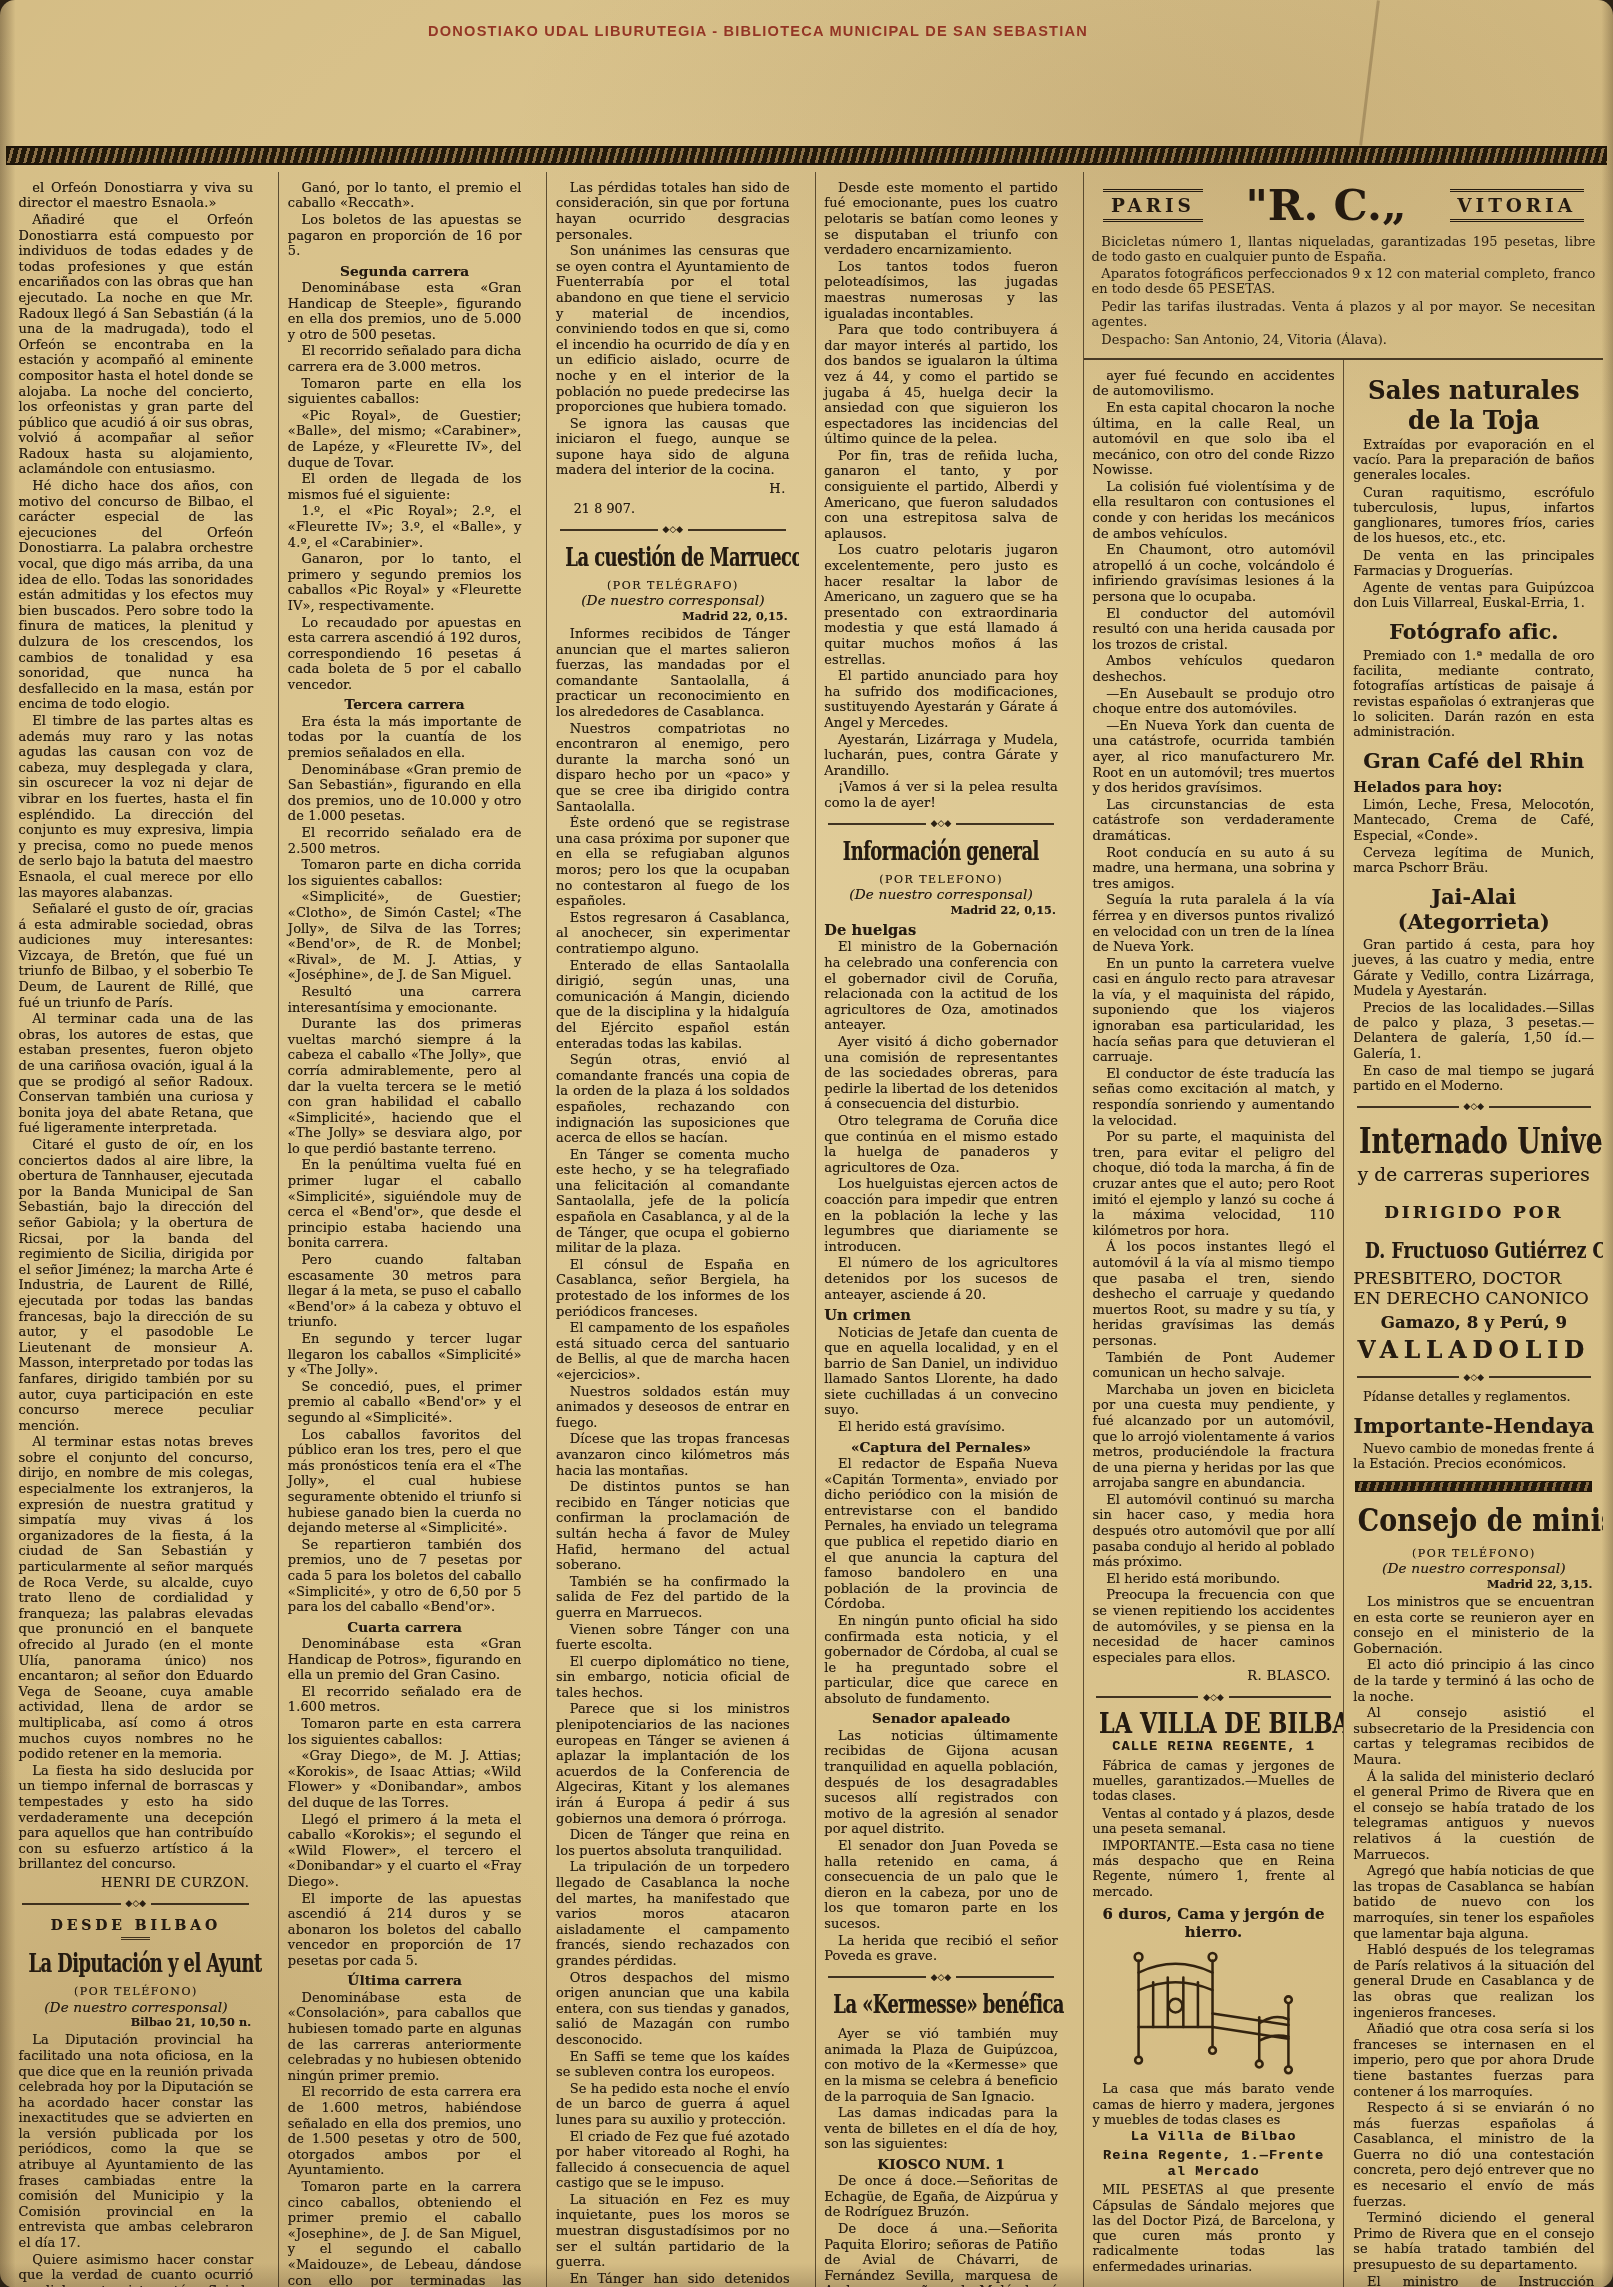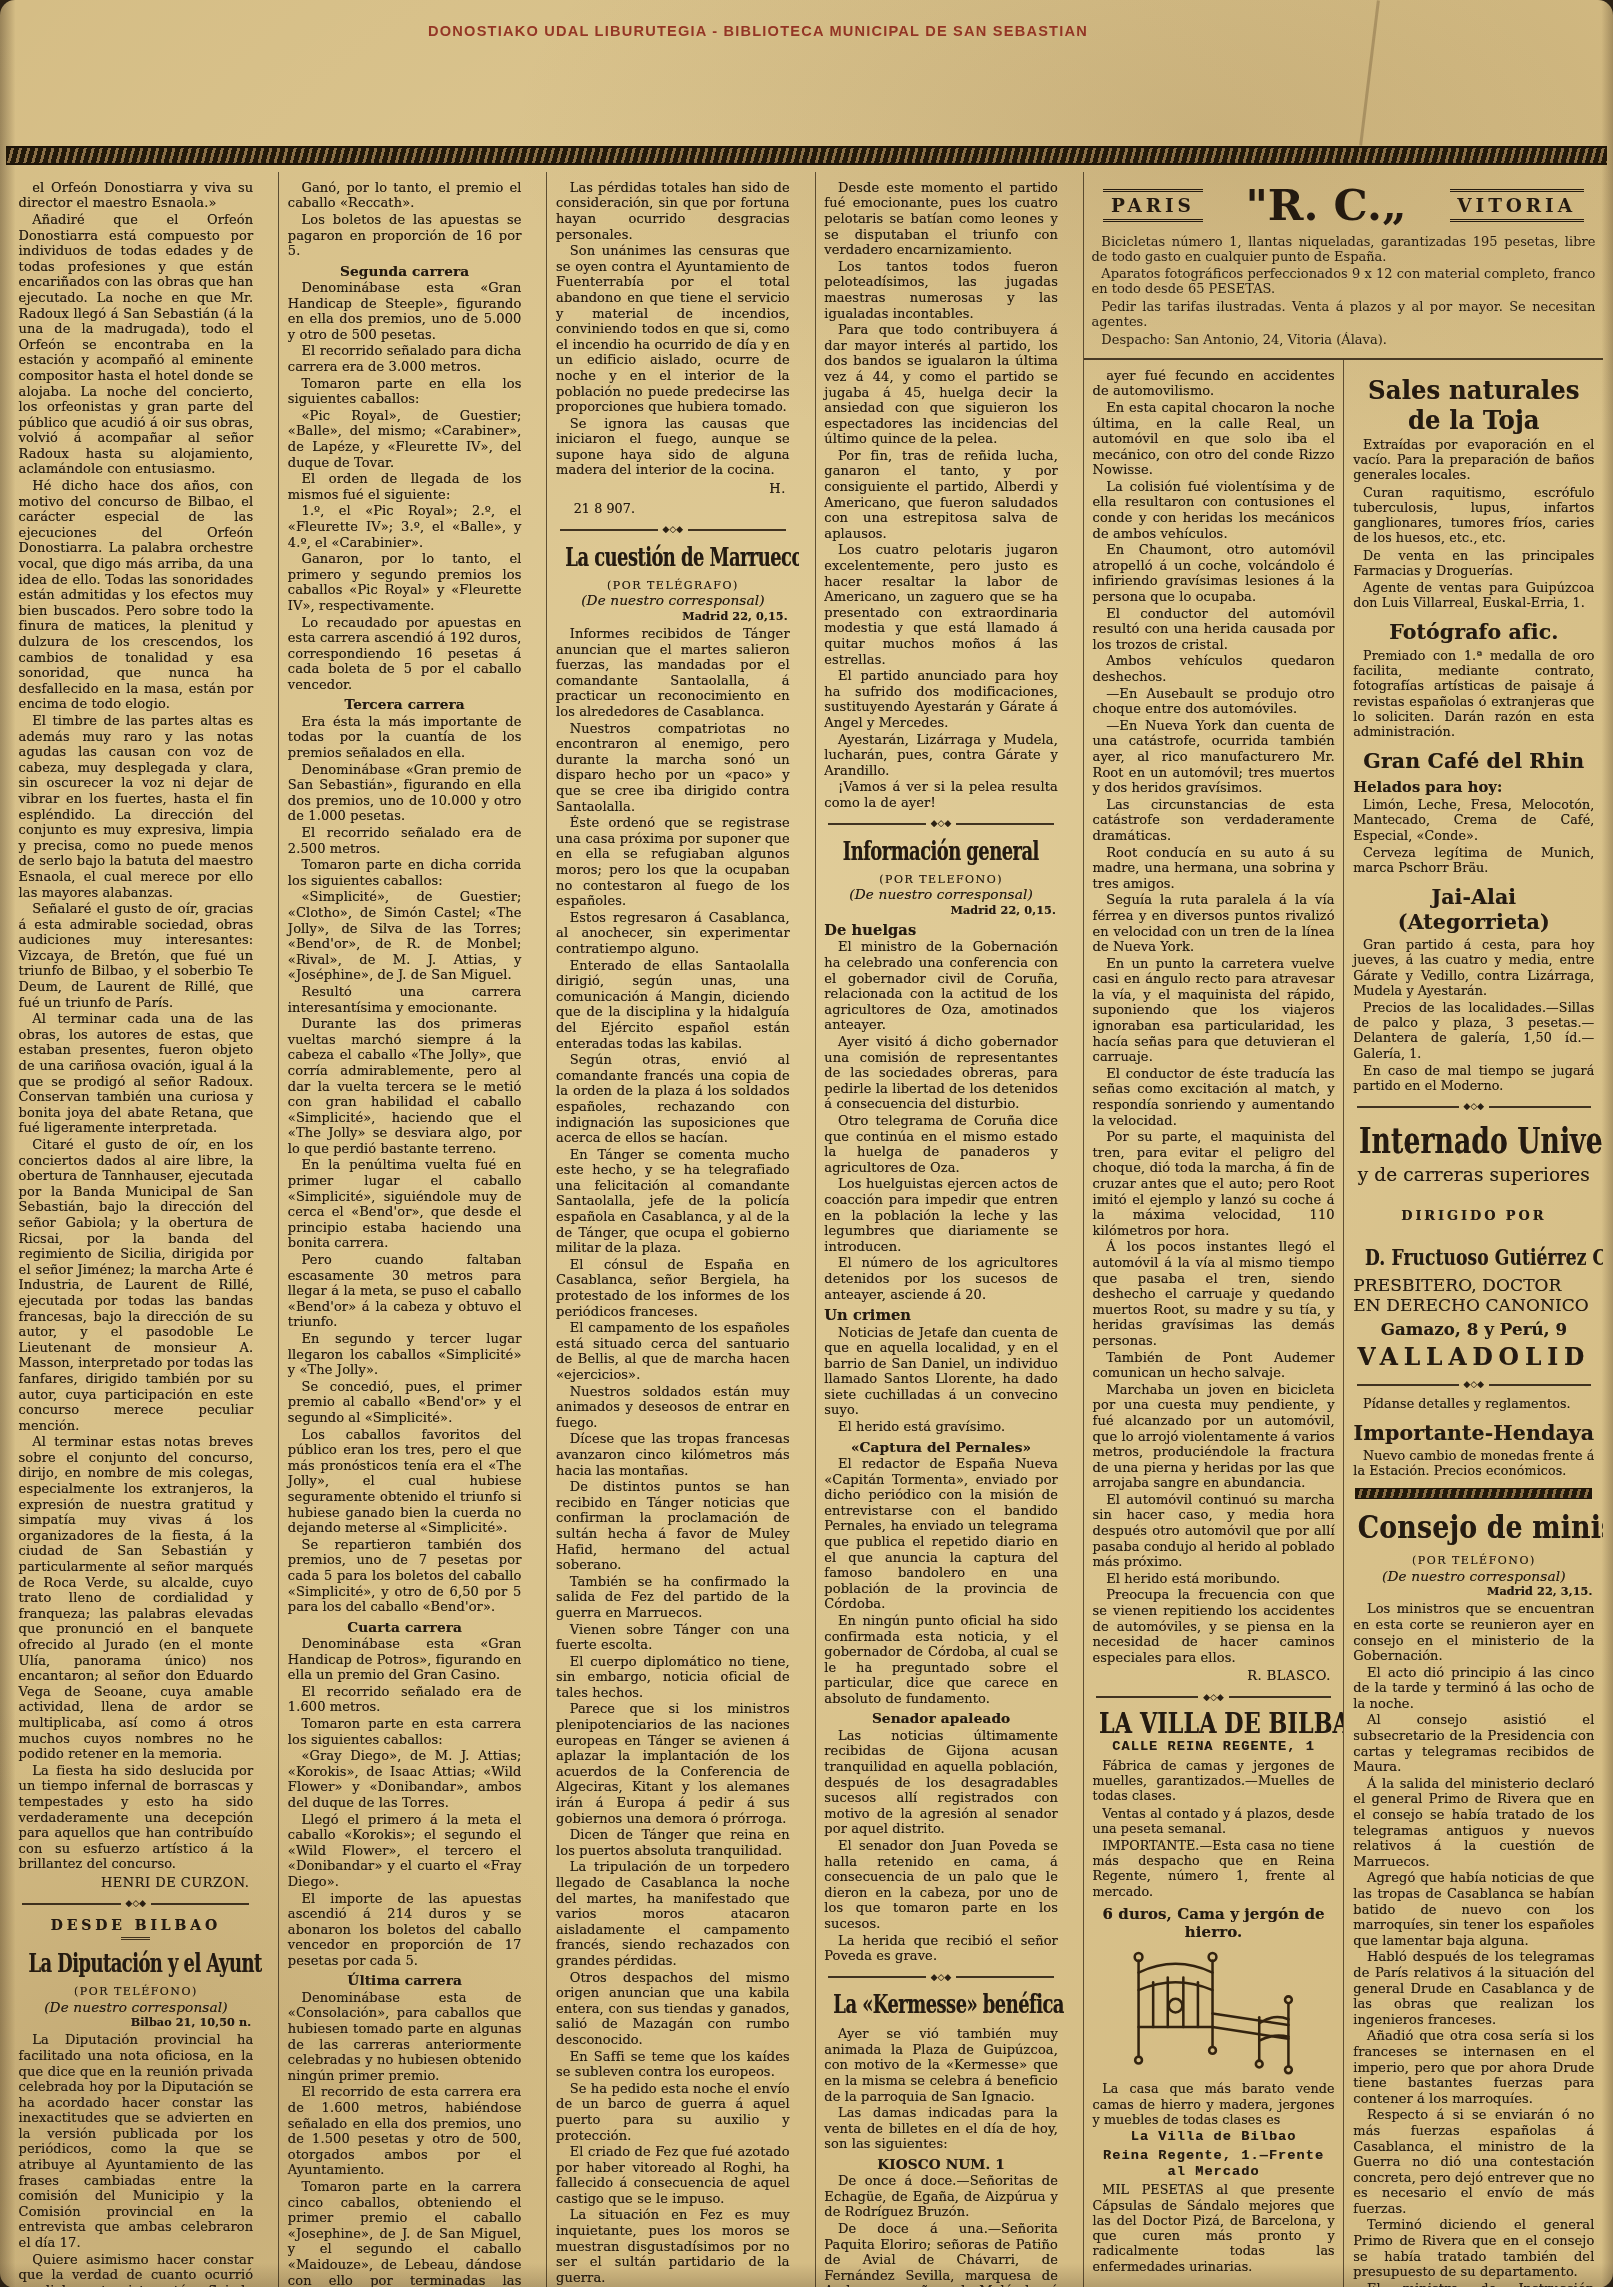--- a/index.html
+++ b/index.html
@@ -47,21 +47,21 @@
   .asterism{text-align:center;font-size:14.6px;letter-spacing:2.9px;margin:4.9px 0;}
   .rule{display:flex;align-items:center;margin:8.8px 3.9px 6.8px;}
   .rule .ln{flex:1;border-top:2.9px double rgba(36,25,13,.85);height:0;}
   .rule .orn{padding:0 4.9px;font-size:8.8px;color:rgba(36,25,13,.9);line-height:1;}
   .bar{height:8.8px;margin:9.8px 2px;background:repeating-linear-gradient(105deg,#221809 0 4.9px,#8a6f47 4.9px 7.8px);
     border-top:1.5px solid #1d1408;border-bottom:1.5px solid #1d1408;}
   .adtitle{text-align:center;font-weight:bold;font-size:24.4px;margin:7.8px 0 2.9px;transform:scaleY(1.05);}
   .adtitle2{text-align:center;font-weight:bold;font-size:20.5px;margin:9.8px 0 2.9px;}
   .adbig{text-align:center;font-weight:bold;font-size:28px;white-space:nowrap;margin:13.7px 0 3.9px;transform:scale(.95,1.25);}
   .adsub{text-align:center;font-size:18.5px;margin:5.9px 0 2px;}
-  .adcaps{text-align:center;font-weight:bold;font-size:13px;letter-spacing:2.9px;margin:22px 0;}
+  .adcaps{text-align:center;font-weight:bold;font-size:17px;letter-spacing:2.9px;margin:16px 0;}
   .adname{text-align:center;font-weight:bold;font-size:19px;white-space:nowrap;margin:5.9px 0 2.9px;transform:scale(.9,1.2);}
   .adital{font-size:17px;margin:6px 0 2px;text-align:left;}
   .adaddr{text-align:center;font-weight:bold;font-size:16.6px;margin:4.9px 0 2px;}
   .adcity{text-align:center;font-weight:bold;font-size:23.4px;letter-spacing:5.9px;margin:2.9px 0;}
   .advilla{text-align:center;font-weight:bold;font-size:23.4px;white-space:nowrap;margin:7.8px 0 2px;transform:scale(.95,1.2);}
   .advsub{text-align:center;font-weight:bold;font-size:13.7px;letter-spacing:1px;margin:2px 0;font-family:Liberation Mono, monospace;}
   .duros{text-align:center;font-weight:bold;font-size:15px;margin:6px 0 2px;}
   .bedwrap{text-align:center;margin:3.9px 0 2px;}
   .rc-ad{border-bottom:2px solid rgba(36,25,13,.8);padding:9.8px 7.8px 7.8px;}
   .rc-head{display:flex;justify-content:space-between;align-items:center;padding:2px 11.7px 3.9px;}
@@ -171,21 +171,21 @@
         <p class="para">Dícese que las tropas francesas avanzaron cinco kilómetros más hacia las montañas.</p>
         <p class="para">De distintos puntos se han recibido en Tánger noticias que confirman la proclamación de sultán hecha á favor de Muley Hafid, hermano del actual soberano.</p>
         <p class="para">También se ha confirmado la salida de Fez del partido de la guerra en Marruecos.</p>
         <p class="para">Vienen sobre Tánger con una fuerte escolta.</p>
         <p class="para">El cuerpo diplomático no tiene, sin embargo, noticia oficial de tales hechos.</p>
         <p class="para">Parece que si los ministros plenipotenciarios de las naciones europeas en Tánger se avienen á aplazar la implantación de los acuerdos de la Conferencia de Algeciras, Kitant y los alemanes irán á Europa á pedir á sus gobiernos una demora ó prórroga.</p>
         <p class="para">Dicen de Tánger que reina en los puertos absoluta tranquilidad.</p>
         <p class="para">La tripulación de un torpedero llegado de Casablanca la noche del martes, ha manifestado que varios moros atacaron aisladamente el campamento francés, siendo rechazados con grandes pérdidas.</p>
         <p class="para">Otros despachos del mismo origen anuncian que una kabila entera, con sus tiendas y ganados, salió de Mazagán con rumbo desconocido.</p>
         <p class="para">En Saffi se teme que los kaídes se subleven contra los europeos.</p>
-        <p class="para">Se ha pedido esta noche el envío de un barco de guerra á aquel puerto para su auxilio y protección.</p>
+        <p class="para">Se ha pedido esta noche el envío de un barco de guerra á aquel lunes para su auxilio y protección.</p>
         <p class="para">El criado de Fez que fué azotado por haber vitoreado al Roghi, ha fallecido á consecuencia de aquel castigo que se le impuso.</p>
         <p class="para">La situación en Fez es muy inquietante, pues los moros se muestran disgustadísimos por no ser el sultán partidario de la guerra.</p>
         <p class="para">En Tánger han sido detenidos cuatro moros que, debajo de sus chilabas, llevaban gran cantidad de cartuchos para venderlos á las kabilas.</p>
         <p class="para">Sábese que dos distritos de Wazan acompañarán á los europeos cuando efectúen su salida de Fez, á fin de evitar una agresión de los moros que están irritadísimos contra ellos.</p>
       </div>
     <div class="col">
         <p class="para">Desde este momento el partido fué emocionante, pues los cuatro pelotaris se batían como leones y se disputaban el triunfo con verdadero encarnizamiento.</p>
         <p class="para">Los tantos todos fueron peloteadísimos, las jugadas maestras numerosas y las igualadas incontables.</p>
         <p class="para">Para que todo contribuyera á dar mayor interés al partido, los dos bandos se igualaron la última vez á 44, y como el partido se jugaba á 45, huelga decir la ansiedad con que siguieron los espectadores las incidencias del último quince de la pelea.</p>
         <p class="para">Por fin, tras de reñida lucha, ganaron el tanto, y por consiguiente el partido, Alberdi y Americano, que fueron saludados con una estrepitosa salva de aplausos.</p>

